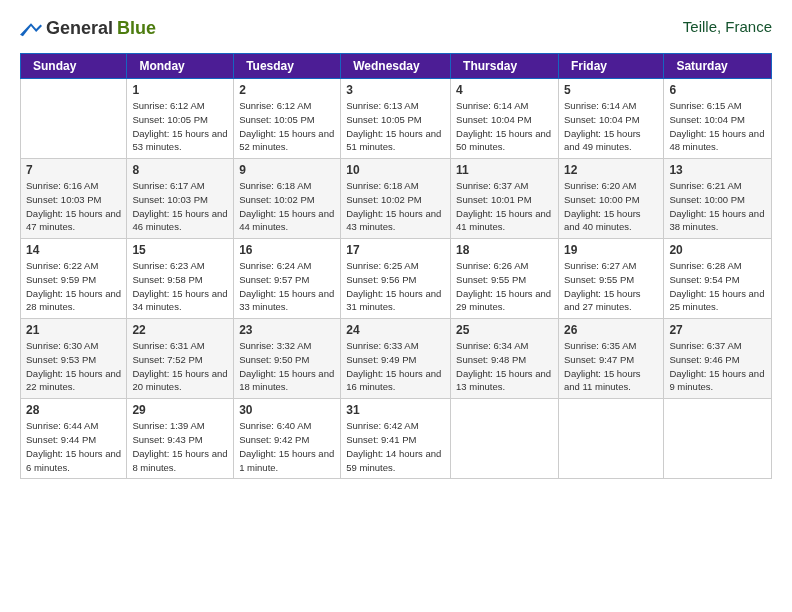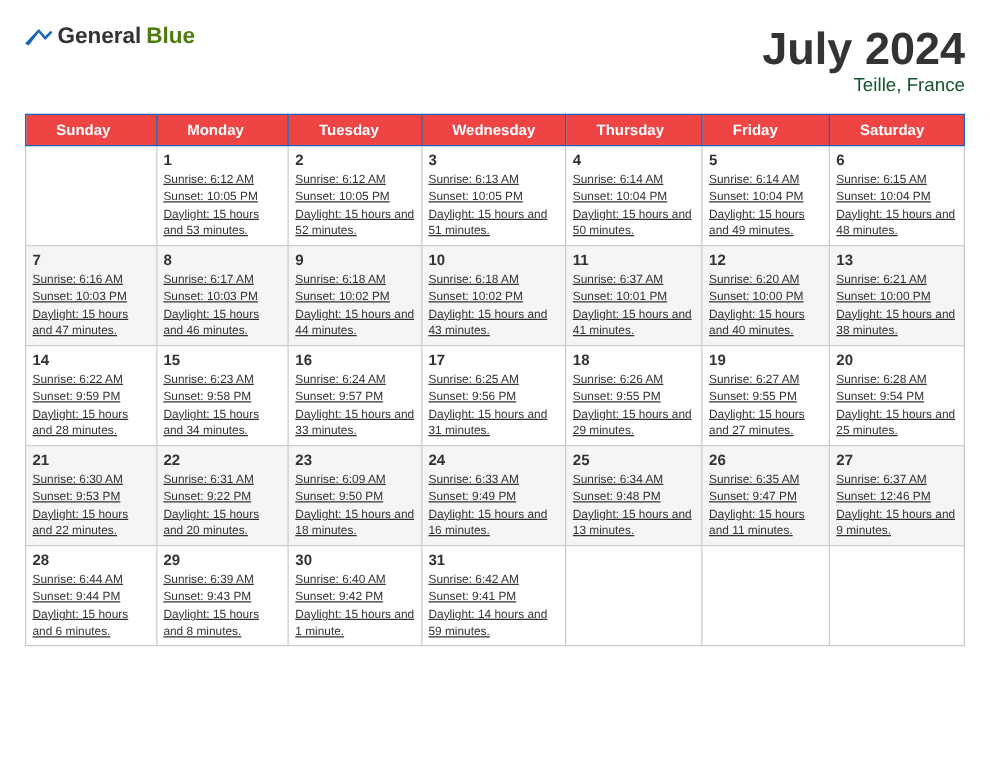--- a/index.html
+++ b/index.html
@@ -39,25 +39,25 @@
     }
     .location {
       font-size: 15px;
       color: #14532d;
     }
     table {
       width: 100%;
       border-collapse: collapse;
     }
     th {
-      background-color: #ef4444;
+      background-color: #4c1d95;
       color: #fff;
       font-size: 12px;
       font-weight: bold;
-      padding: 5px 24px;
+      padding: 5px 12px;
       text-align: left;
       border: 1px solid #1565c0;
     }
     td {
       vertical-align: top;
       border: 1px solid #ccc;
       padding: 4px 5px;
       font-size: 9.5px;
       color: #333;
       width: 113px;
@@ -69,21 +69,20 @@
     .day-number {
       font-size: 12px;
       font-weight: bold;
       color: #333;
       display: block;
       margin-bottom: 2px;
     }
     .day-info {
       line-height: 1.45;
       font-size: 9.5px;
-      text-decoration: underline;
     }
     tr:nth-child(even) td {
       background-color: #f5f5f5;
     }
     tr:nth-child(odd) td {
       background-color: #ffffff;
     }
     td.empty {
       background-color: inherit;
     }
@@ -94,21 +93,20 @@
 <div class="page">
   <div class="header">
     <div class="logo">
       <svg class="logo-icon" viewBox="0 0 30 24" xmlns="http://www.w3.org/2000/svg">
         <polygon points="0,20 15,4 22,12 28,6 30,8 22,16 15,8 4,22" fill="#1565c0"></polygon>
       </svg>
       <span style="font-size:18px;font-weight:bold;color:#333;">General</span>
         <span style="font-size:18px;font-weight:bold;color:#4d7c0f;">Blue</span>
     </div>
     <div class="title-block">
-      <div class="month-year">July 2024</div>
       <div class="location">Teille, France</div>
     </div>
   </div>
 
   <table>
     <thead>
       <tr>
         <th>Sunday</th>
         <th>Monday</th>
         <th>Tuesday</th>
@@ -292,28 +290,28 @@
           <div class="day-info">
             <span>Sunrise: 6:30 AM</span><br>
             <span>Sunset: 9:53 PM</span><br>
             <span>Daylight: 15 hours and 22 minutes.</span>
           </div>
         </td>
           <td>
           <span class="day-number">22</span>
           <div class="day-info">
             <span>Sunrise: 6:31 AM</span><br>
-            <span>Sunset: 9:22 PM</span><br>
+            <span>Sunset: 7:52 PM</span><br>
             <span>Daylight: 15 hours and 20 minutes.</span>
           </div>
         </td>
           <td>
           <span class="day-number">23</span>
           <div class="day-info">
-            <span>Sunrise: 6:09 AM</span><br>
+            <span>Sunrise: 3:32 AM</span><br>
             <span>Sunset: 9:50 PM</span><br>
             <span>Daylight: 15 hours and 18 minutes.</span>
           </div>
         </td>
           <td>
           <span class="day-number">24</span>
           <div class="day-info">
             <span>Sunrise: 6:33 AM</span><br>
             <span>Sunset: 9:49 PM</span><br>
             <span>Daylight: 15 hours and 16 minutes.</span>
@@ -332,38 +330,38 @@
           <div class="day-info">
             <span>Sunrise: 6:35 AM</span><br>
             <span>Sunset: 9:47 PM</span><br>
             <span>Daylight: 15 hours and 11 minutes.</span>
           </div>
         </td>
           <td>
           <span class="day-number">27</span>
           <div class="day-info">
             <span>Sunrise: 6:37 AM</span><br>
-            <span>Sunset: 12:46 PM</span><br>
+            <span>Sunset: 9:46 PM</span><br>
             <span>Daylight: 15 hours and 9 minutes.</span>
           </div>
         </td>
         </tr>
         <tr>
           <td>
           <span class="day-number">28</span>
           <div class="day-info">
             <span>Sunrise: 6:44 AM</span><br>
             <span>Sunset: 9:44 PM</span><br>
             <span>Daylight: 15 hours and 6 minutes.</span>
           </div>
         </td>
           <td>
           <span class="day-number">29</span>
           <div class="day-info">
-            <span>Sunrise: 6:39 AM</span><br>
+            <span>Sunrise: 1:39 AM</span><br>
             <span>Sunset: 9:43 PM</span><br>
             <span>Daylight: 15 hours and 8 minutes.</span>
           </div>
         </td>
           <td>
           <span class="day-number">30</span>
           <div class="day-info">
             <span>Sunrise: 6:40 AM</span><br>
             <span>Sunset: 9:42 PM</span><br>
             <span>Daylight: 15 hours and 1 minute.</span>

